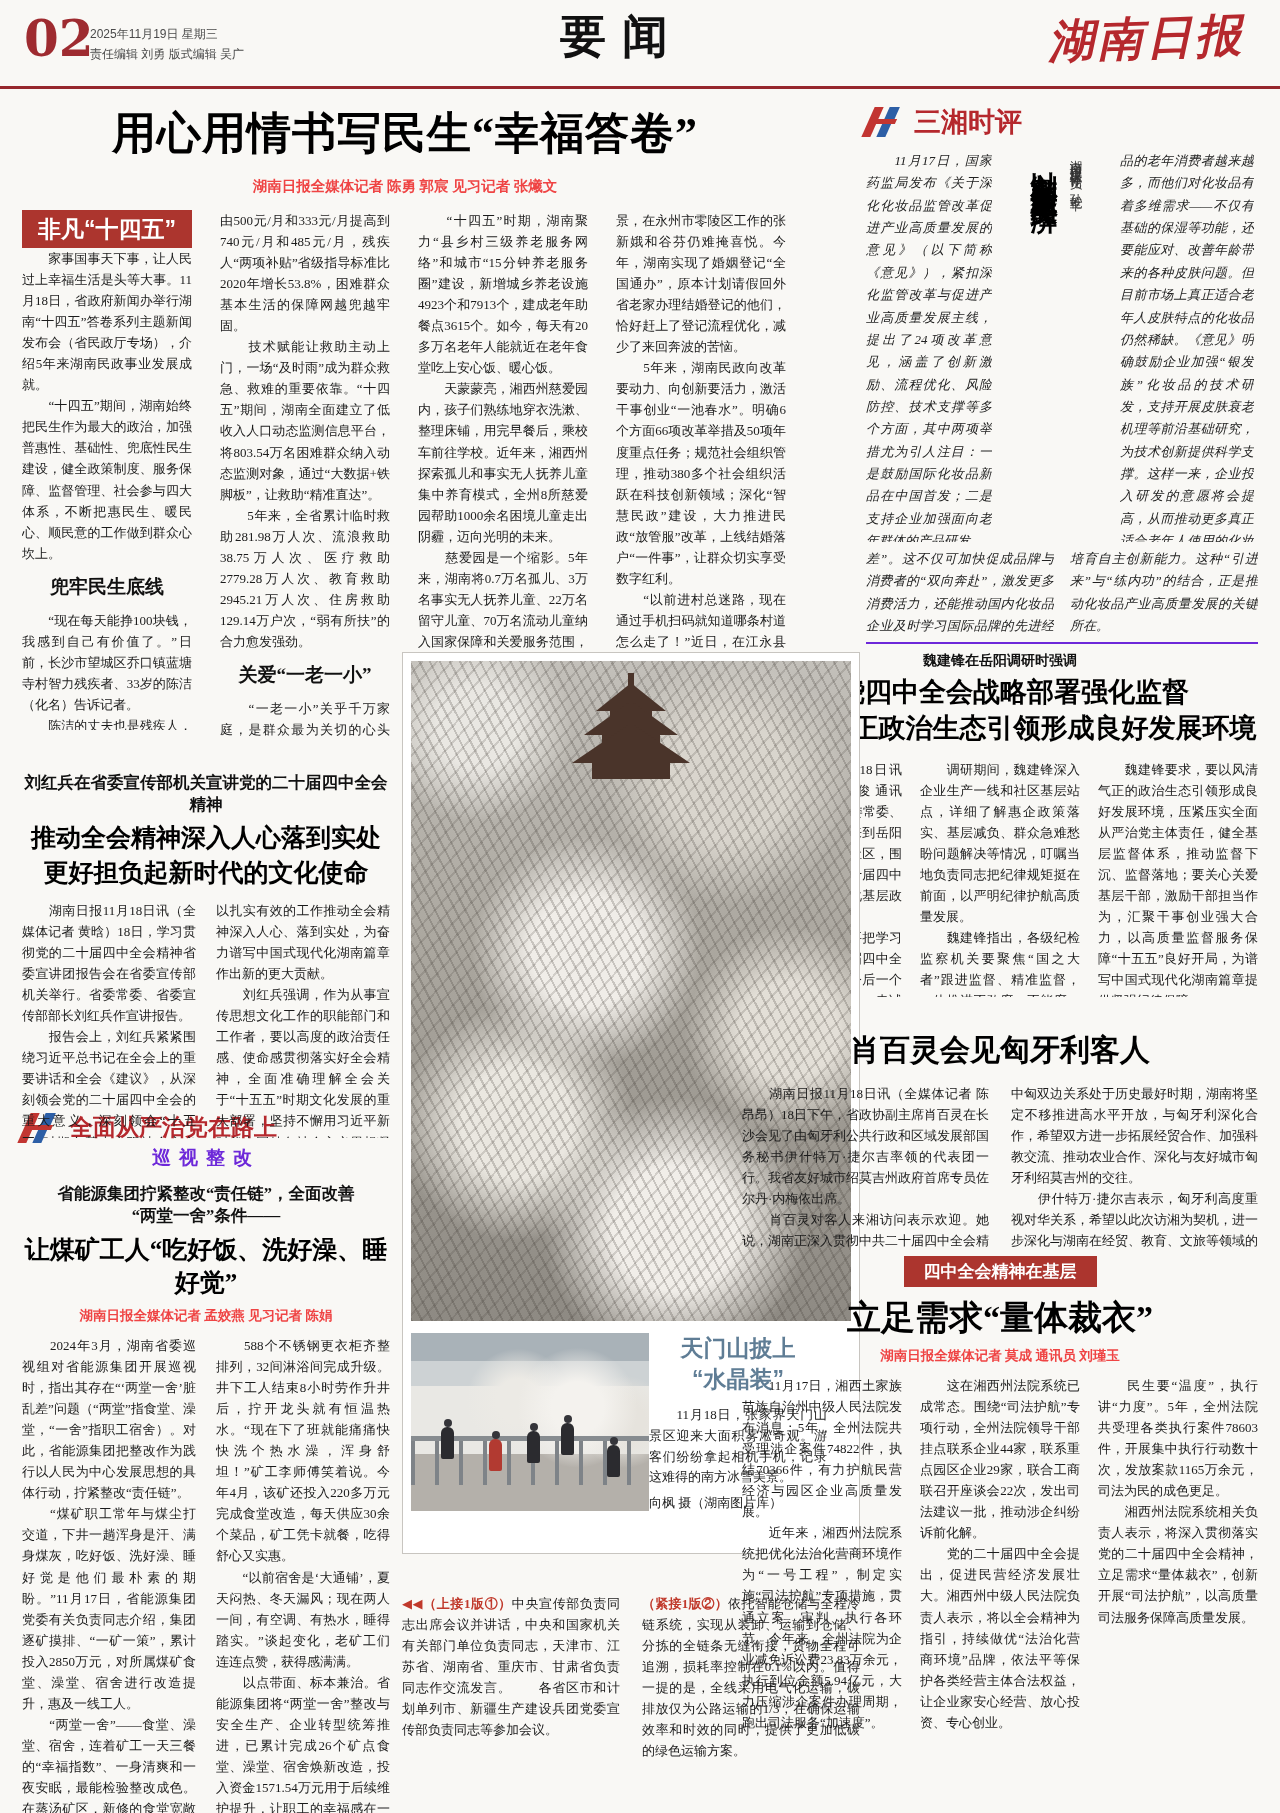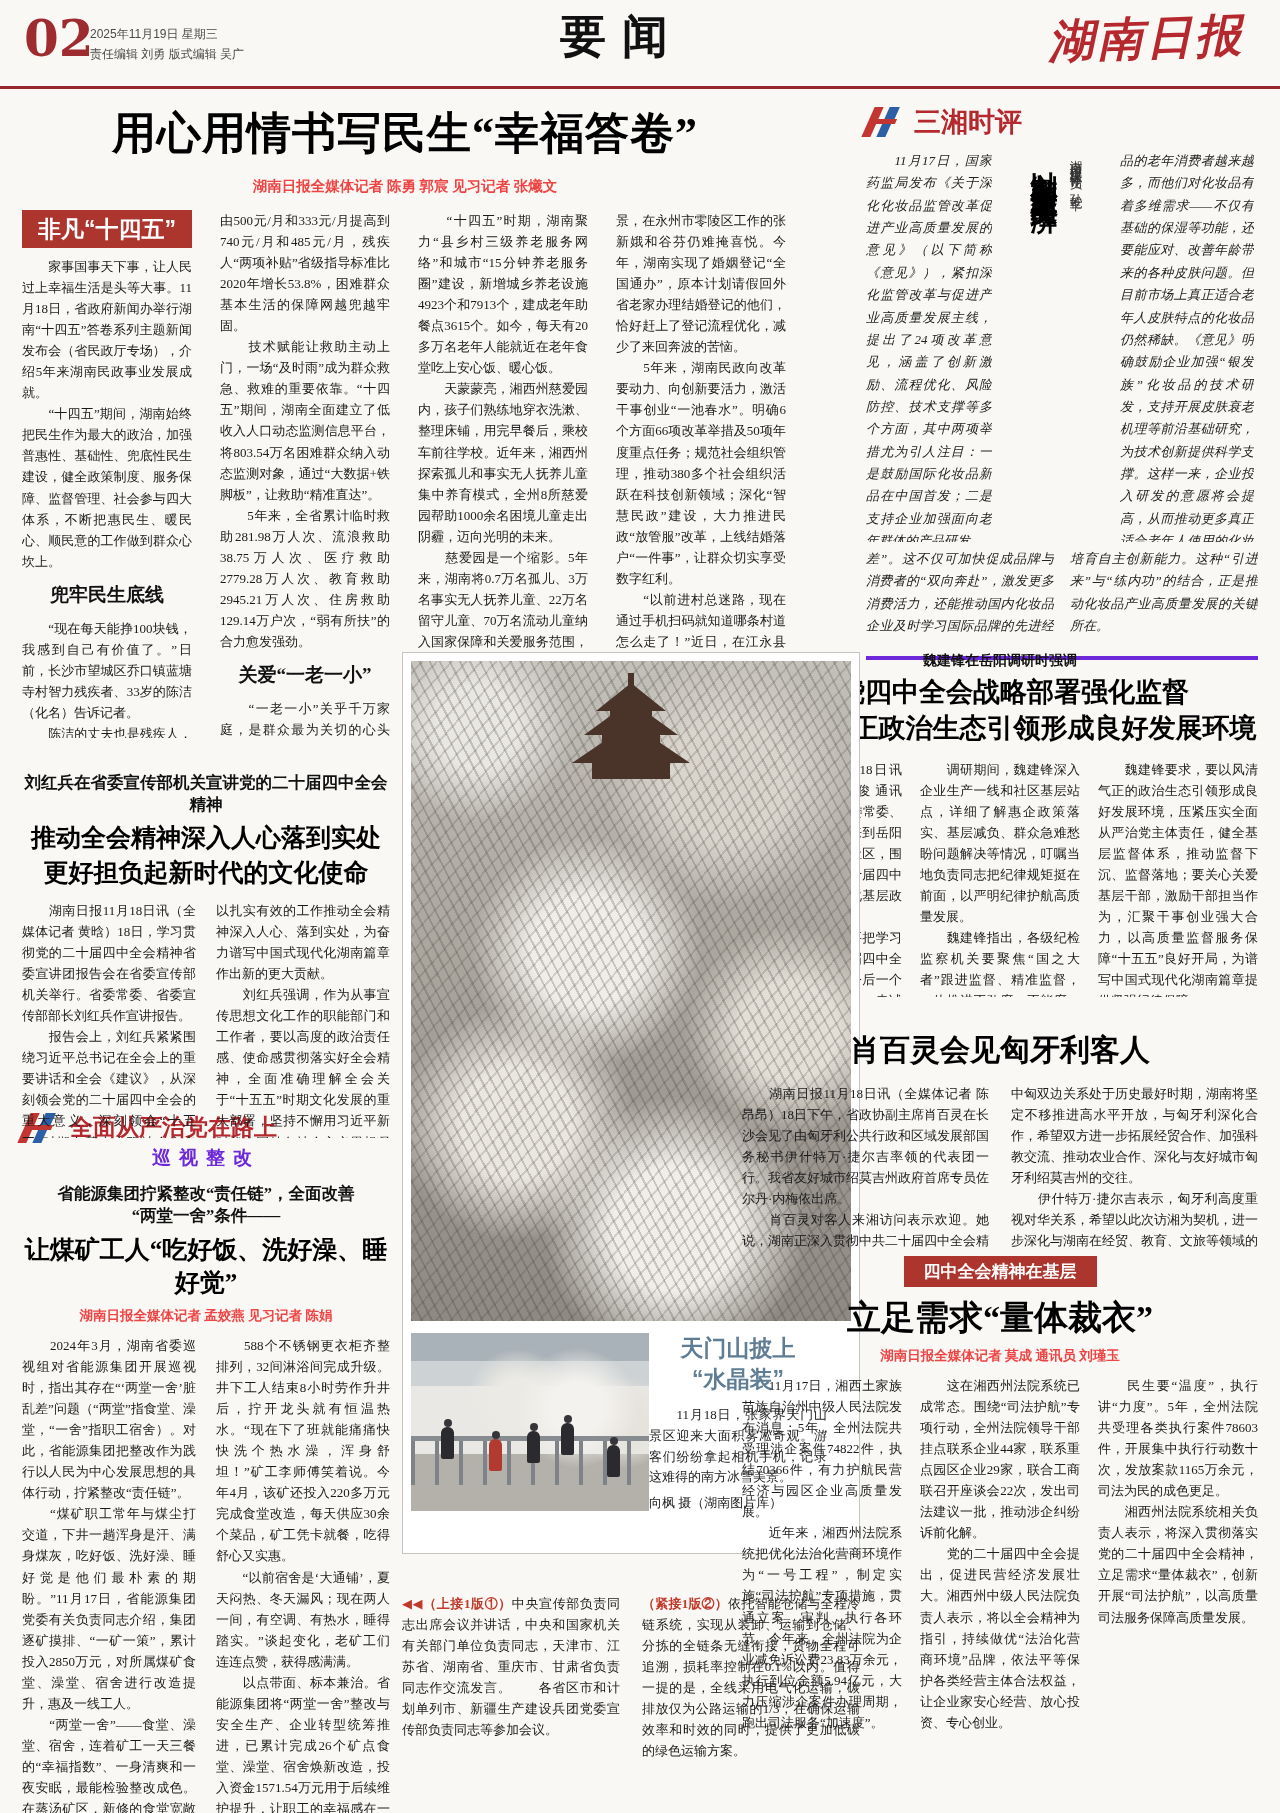--- a/index.html
+++ b/index.html
@@ -77,21 +77,21 @@
   </div>
   <div class="abs sectiontitle" style="left:560px;top:6px;">要闻</div>
   <div class="abs masthead" style="left:1048px;top:8px;">湖南日报</div>
   <div class="abs redrule" style="left:0;top:86px;"></div>
 
   <div class="abs" style="left:22px;top:104px;width:766px;">
     <div class="bighead" style="font-size:44px;letter-spacing:1px;">用心用情书写民生“幸福答卷”</div>
     <div class="byline" style="margin:14px 0 14px 0;font-size:14.5px;">湖南日报全媒体记者 陈勇 郭宸 见习记者 张爔文</div>
     <div class="colrow" style="gap:28px;">
       <div style="width:170px;">
-        <div class="redbox" style="height:38px;line-height:38px;font-size:23px;margin-bottom:8px;font-family:'Liberation Sans',sans-serif;">非凡“十四五”</div>
+        <div class="redbox" style="height:38px;line-height:38px;font-size:23px;margin-bottom:0;font-family:'Liberation Sans',sans-serif;">非凡“十四五”</div>
         <div style="height:482px;overflow:hidden;">
           <div class="body">　　家事国事天下事，让人民过上幸福生活是头等大事。11月18日，省政府新闻办举行湖南“十四五”答卷系列主题新闻发布会（省民政厅专场），介绍5年来湖南民政事业发展成就。
 　　“十四五”期间，湖南始终把民生作为最大的政治，加强普惠性、基础性、兜底性民生建设，健全政策制度、服务保障、监督管理、社会参与四大体系，不断把惠民生、暖民心、顺民意的工作做到群众心坎上。</div>
           <div class="subhead">兜牢民生底线</div>
           <div class="body">　　“现在每天能挣100块钱，我感到自己有价值了。”日前，长沙市望城区乔口镇蓝塘寺村智力残疾者、33岁的陈洁（化名）告诉记者。
 　　陈洁的丈夫也是残疾人，他们的孩子正在读初中，当地政府把她家纳入低保，并享受残疾人“两项补贴”、助学、医保等救助保障。民政部门还联合社区、社会等力量，介绍陈洁就近进厂打工。慢慢地，陈洁学会了贴胶条、拼纸箱、打包等技术，开始像正常人一样挣工资，生活不断改善。
 　　陈洁的故事不是个例。“十四五”期间，湖南每年都将“提高困难群众救助保障水平”纳入省政府重点民生实事，全省城乡低保最低指导标准分别</div>
         </div>
       </div>
       <div style="width:170px;height:528px;overflow:hidden;">
@@ -111,21 +111,21 @@
       </div>
       <div style="width:170px;height:450px;overflow:hidden;">
         <div class="body">景，在永州市零陵区工作的张新娥和谷芬仍难掩喜悦。今年，湖南实现了婚姻登记“全国通办”，原本计划请假回外省老家办理结婚登记的他们，恰好赶上了登记流程优化，减少了来回奔波的苦恼。
 　　5年来，湖南民政向改革要动力、向创新要活力，激活干事创业“一池春水”。明确6个方面66项改革举措及50项年度重点任务；规范社会组织管理，推动380多个社会组织活跃在科技创新领域；深化“智慧民政”建设，大力推进民政“放管服”改革，上线结婚落户“一件事”，让群众切实享受数字红利。
 　　“以前进村总迷路，现在通过手机扫码就知道哪条村道怎么走了！”近日，在江永县桃川镇邑口村，前来采购的客商李先生扫码查看路牌后连连点赞。依托“乡村著名行动”，江永县新安装的路牌标注了标准道路名称，具备“一牌一码”智慧功能，扫码即可知村情。5年来，全省持续推进“乡村著名行动”，新命名乡村地名2.7万条，1.9万个村级寄递综合服务站纳入地名管理，大大缓解了农村长期存在的“有地无名、有路无标”问题。
 　　“中国式现代化，民生为大。”省民政厅厅长黄东红表示，将始终坚持以人民为中心的发展思想，锚定“三高四新”美好蓝图，用心用情书写更有温度、更具质感的民生“幸福答卷”。</div>
       </div>
     </div>
   </div>
 
-  <div class="abs" style="left:866px;top:104px;width:392px;border-bottom:4px solid #6d28d9;padding-bottom:16px;">
+  <div class="abs" style="left:866px;top:104px;width:392px;border-bottom:2px solid #6d28d9;padding-bottom:2px;">
     <div style="margin-bottom:10px;">
       <span class="hlogo"><i class="h-r"></i><i class="h-b1"></i><i class="h-b2"></i><i class="h-bar"></i></span>
       <span class="brandred" style="font-size:27px;vertical-align:middle;margin-left:6px;">三湘时评</span>
     </div>
     <div class="colrow" style="gap:14px;">
       <div class="kai" style="width:126px;height:392px;">　　11月17日，国家药监局发布《关于深化化妆品监管改革促进产业高质量发展的意见》（以下简称《意见》），紧扣深化监管改革与促进产业高质量发展主线，提出了24项改革意见，涵盖了创新激励、流程优化、风险防控、技术支撑等多个方面，其中两项举措尤为引人注目：一是鼓励国际化妆品新品在中国首发；二是支持企业加强面向老年群体的产品研发。
 　　中国是全球第一大化妆品消费市场，2025年上半年，我国化妆品类零售总额为2291亿元，化妆品行业市场规模已经连续两年超过万亿元。在这一背景下，国际品牌普遍希望以最快速度进入中国市场，推广新品；而消费者也因化妆品的时尚与流行属性，期待尽早体验全球最新产品。此次《意见》明确提出，允许符合相关要求的国际化妆品新品免于提交已上市销售许可证明文件，以有效破除“时间</div>
       <div style="width:100px;height:392px;display:flex;justify-content:center;gap:8px;">
         <div class="vtitle">以制度创新激活『美丽经济』</div>
         <div class="vbyline">湖南日报全媒体评论员　孙乾丰</div>

